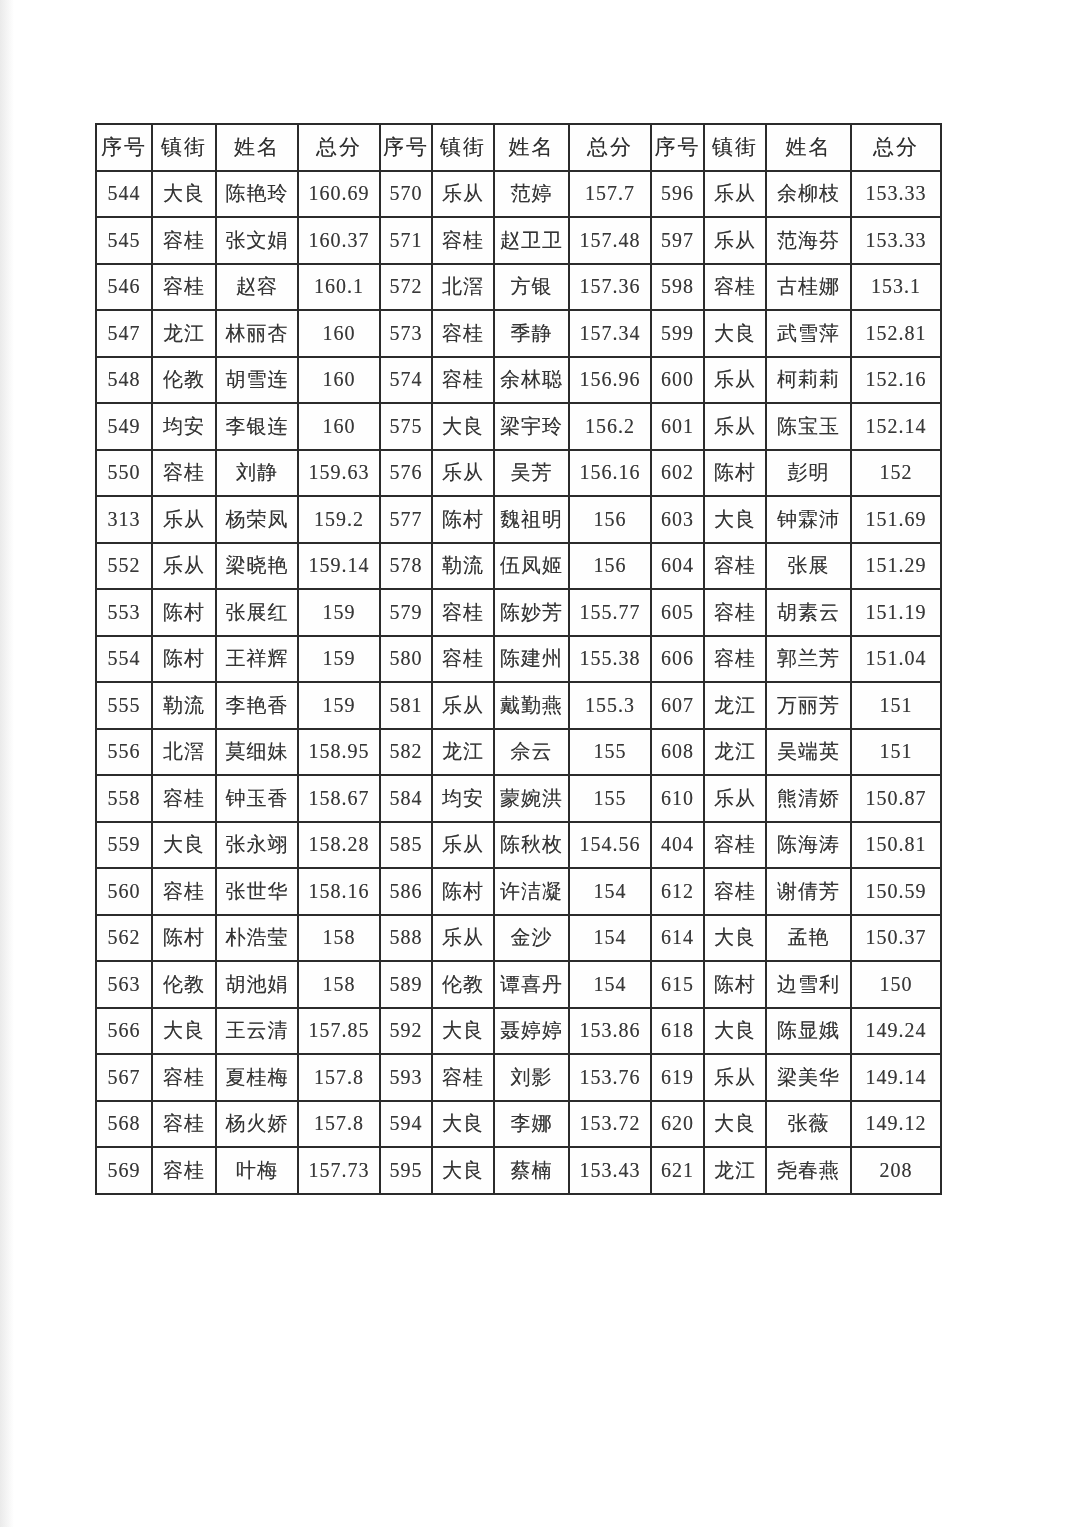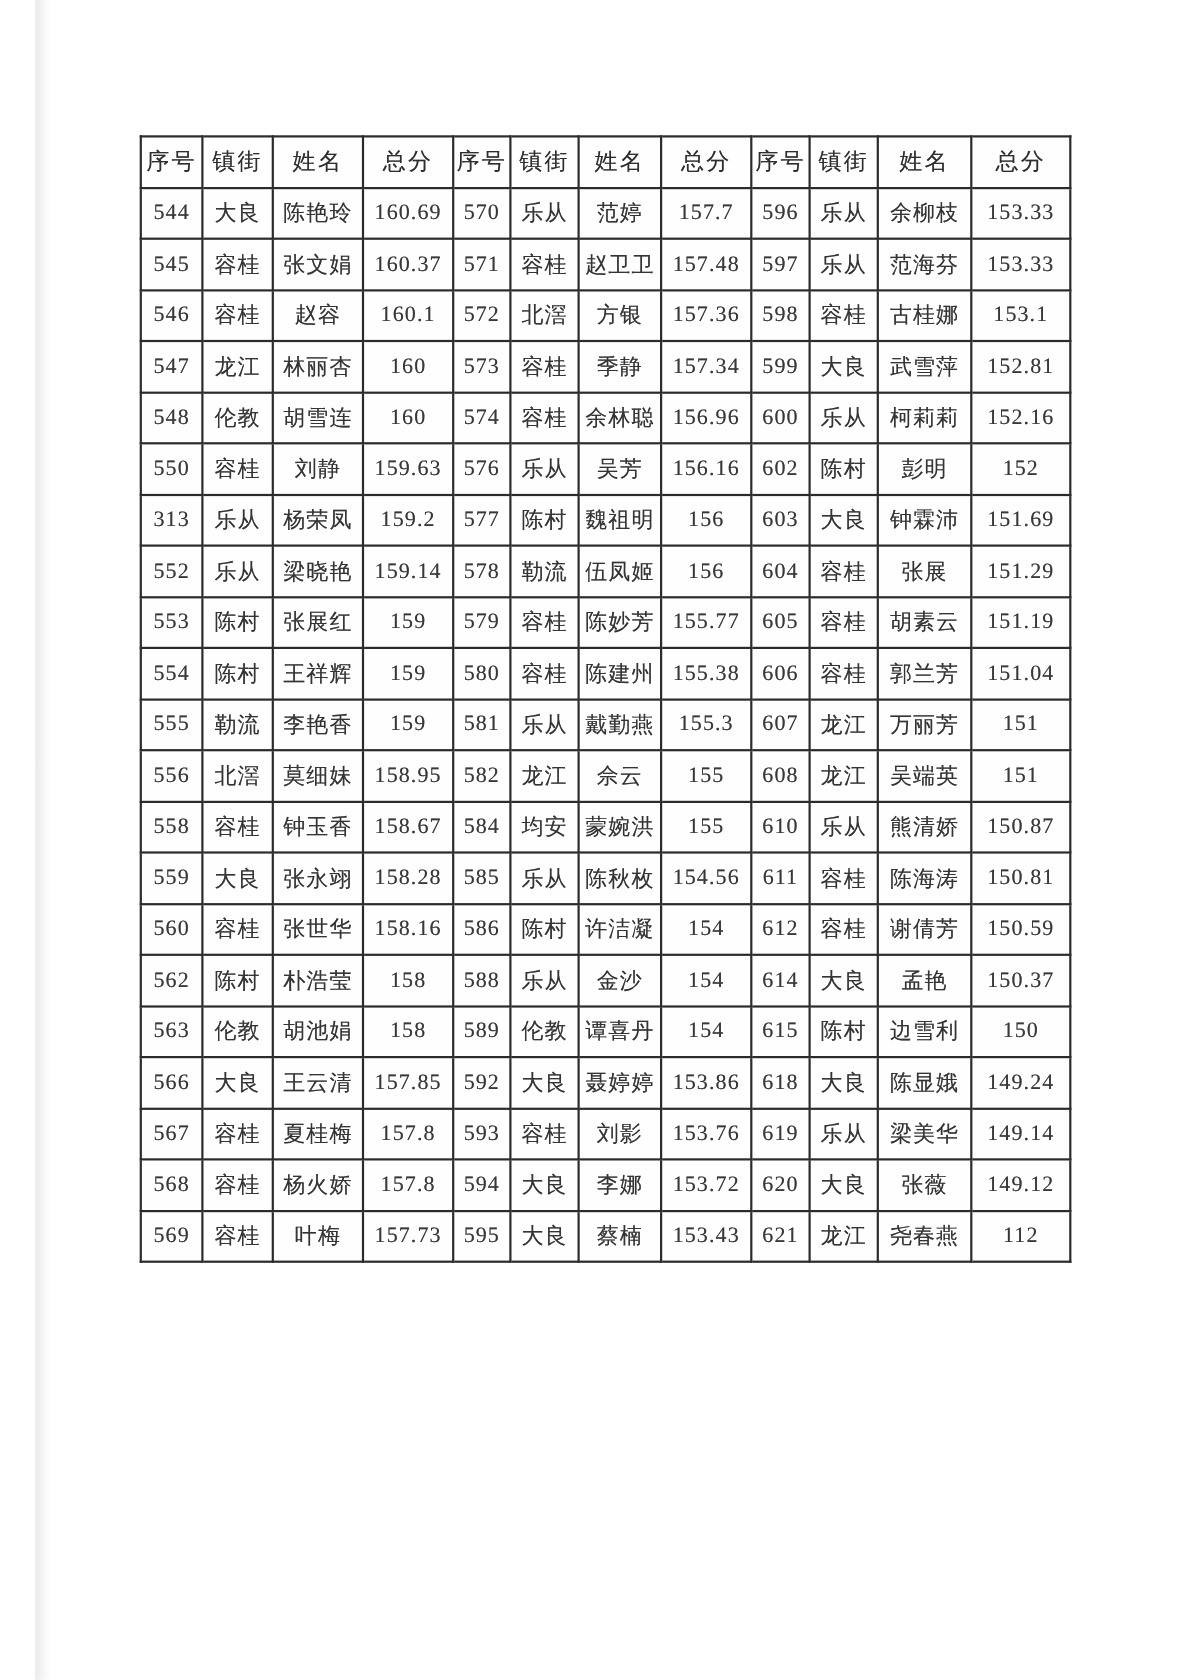--- a/index.html
+++ b/index.html
@@ -19,21 +19,21 @@
   .scan-edge {
     position: absolute;
     left: 0; top: 0;
     width: 14px; height: 100%;
     background: linear-gradient(to right, rgba(180,180,180,0.28), rgba(255,255,255,0));
     pointer-events: none;
   }
   .page {
     position: absolute;
     left: 0; top: 0;
-    width: 995px; height: 1527px; margin-left: 32px;
+    width: 995px; height: 1527px;
   }
   table.score-table {
     position: absolute;
     left: 95px;
     top: 123px;
     border-collapse: collapse;
     table-layout: fixed;
     width: 845px;
     background: #fefefe;
   }
@@ -171,20 +171,34 @@
           <td class="cell-serial">574</td>
           <td class="cell-town">容桂</td>
           <td class="cell-name">余林聪</td>
           <td class="cell-score">156.96</td>
           <td class="cell-serial">600</td>
           <td class="cell-town">乐从</td>
           <td class="cell-name">柯莉莉</td>
           <td class="cell-score">152.16</td>
         </tr>
         <tr>
+          <td class="cell-serial">549</td>
+          <td class="cell-town">均安</td>
+          <td class="cell-name">李银连</td>
+          <td class="cell-score">160</td>
+          <td class="cell-serial">575</td>
+          <td class="cell-town">大良</td>
+          <td class="cell-name">梁宇玲</td>
+          <td class="cell-score">156.2</td>
+          <td class="cell-serial">601</td>
+          <td class="cell-town">乐从</td>
+          <td class="cell-name">陈宝玉</td>
+          <td class="cell-score">152.14</td>
+        </tr>
+        <tr>
           <td class="cell-serial">550</td>
           <td class="cell-town">容桂</td>
           <td class="cell-name">刘静</td>
           <td class="cell-score">159.63</td>
           <td class="cell-serial">576</td>
           <td class="cell-town">乐从</td>
           <td class="cell-name">吴芳</td>
           <td class="cell-score">156.16</td>
           <td class="cell-serial">602</td>
           <td class="cell-town">陈村</td>
@@ -291,21 +305,21 @@
         </tr>
         <tr>
           <td class="cell-serial">559</td>
           <td class="cell-town">大良</td>
           <td class="cell-name">张永翊</td>
           <td class="cell-score">158.28</td>
           <td class="cell-serial">585</td>
           <td class="cell-town">乐从</td>
           <td class="cell-name">陈秋枚</td>
           <td class="cell-score">154.56</td>
-          <td class="cell-serial">611</td>
+          <td class="cell-serial">404</td>
           <td class="cell-town">容桂</td>
           <td class="cell-name">陈海涛</td>
           <td class="cell-score">150.81</td>
         </tr>
         <tr>
           <td class="cell-serial">560</td>
           <td class="cell-town">容桂</td>
           <td class="cell-name">张世华</td>
           <td class="cell-score">158.16</td>
           <td class="cell-serial">586</td>
@@ -392,17 +406,17 @@
           <td class="cell-town">容桂</td>
           <td class="cell-name">叶梅</td>
           <td class="cell-score">157.73</td>
           <td class="cell-serial">595</td>
           <td class="cell-town">大良</td>
           <td class="cell-name">蔡楠</td>
           <td class="cell-score">153.43</td>
           <td class="cell-serial">621</td>
           <td class="cell-town">龙江</td>
           <td class="cell-name">尧春燕</td>
-          <td class="cell-score">112</td>
+          <td class="cell-score">208</td>
         </tr>
       </tbody>
   </table>
 </div>
 
 </body></html>

